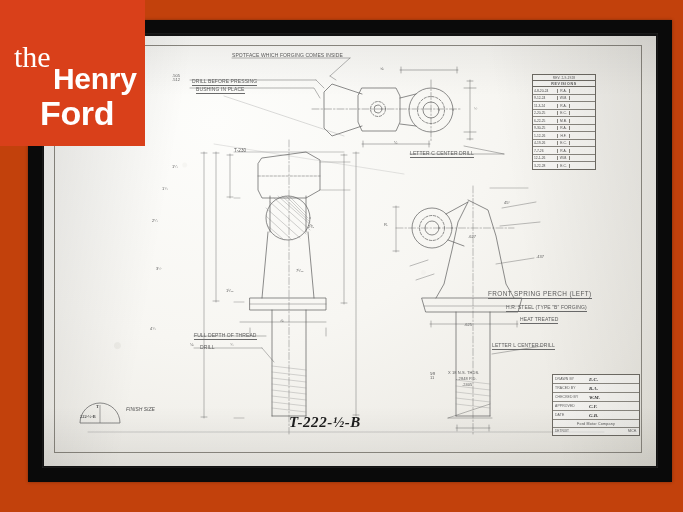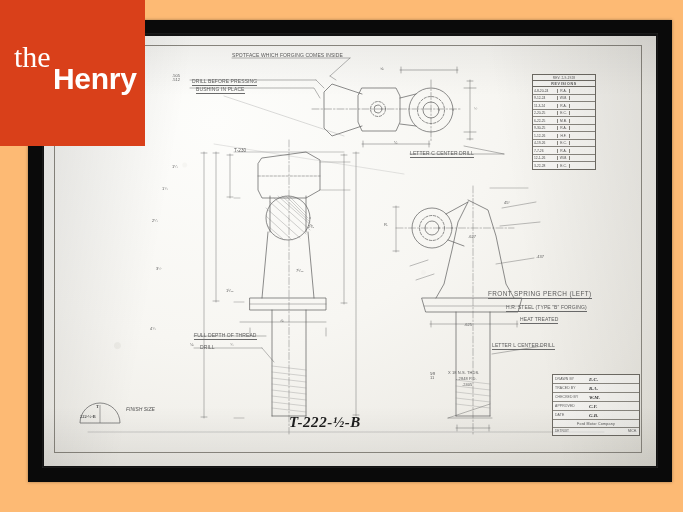--- a/index.html
+++ b/index.html
@@ -13,21 +13,21 @@
     overflow: hidden;
     font-family: "Liberation Sans", sans-serif;
     position: relative;
   }
 
   
   #stage {
     position: absolute;
     left: 0; top: 0;
     width: 683px; height: 512px;
-    background: #fdba74;
+    background: #c2410c;
   }
 
   
   .frame {
     position: absolute;
     left: 28px;
     top: 20px;
     width: 644px;
     height: 462px;
     background: #0a0a0a;
@@ -529,15 +529,16 @@
       <div class="stamp-txt" style="left:18px; top:5px;">T</div>
       <div class="stamp-txt" style="left:2px; top:15px;">222-½-B</div>
     </div>
     <div class="finish-size">FINISH SIZE</div>
 
   </div>
 
   <div class="logo">
     <div class="logo-the">the</div>
     <div class="logo-henry">Henry</div>
+    <div class="logo-ford">Ford</div>
   </div>
 
 </div>
 
 </body></html>

